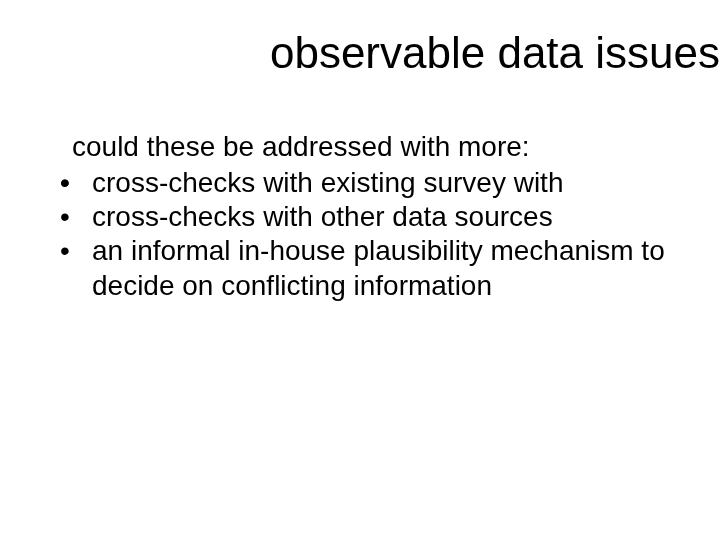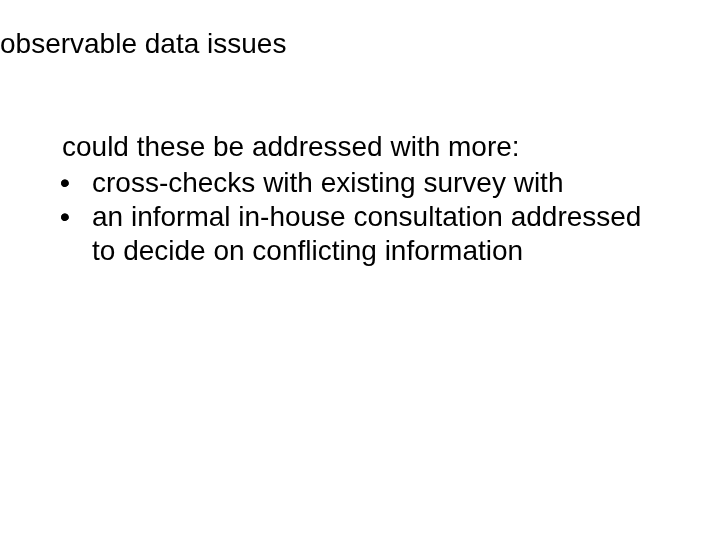--- a/index.html
+++ b/index.html
@@ -15,35 +15,35 @@
     width: 720px;
     height: 540px;
     position: relative;
     box-sizing: border-box;
   }
   .title {
     position: absolute;
     top: 28px;
     left: 0;
     width: 720px;
-    text-align: left;
-    font-size: 28px;
+    text-align: right;
+    font-size: 44px;
     font-weight: 400;
     letter-spacing: 0px;
   }
   .body {
     position: absolute;
     top: 130px;
     left: 54px;
     right: 54px;
     font-size: 28px;
     line-height: 1.22;
   }
   .lead {
-    margin: 0 0 2px 8px;
+    margin: 0 0 2px 18px;
   }
   ul.bullets {
     list-style: none;
     margin: 0;
     padding: 0;
   }
   ul.bullets li {
     position: relative;
     padding-left: 38px;
     margin: 0;
@@ -66,20 +66,21 @@
     <ul class="bullets">
       <li>
         <span class="dot">•</span>
       </li>
       <li>
         <span class="dot">•</span>
         <span>cross-checks with existing survey with</span>
       </li>
       <li>
         <span class="dot">•</span>
+        <span>cross-checks with other data sources</span>
       </li>
       <li>
         <span class="dot">•</span>
-        <span>an informal in-house consultation addressed to decide on conflicting information</span>
+        <span>an informal in-house plausibility mechanism to decide on conflicting information</span>
       </li>
     </ul>
   </div>
 </div>
 
 </body></html>

